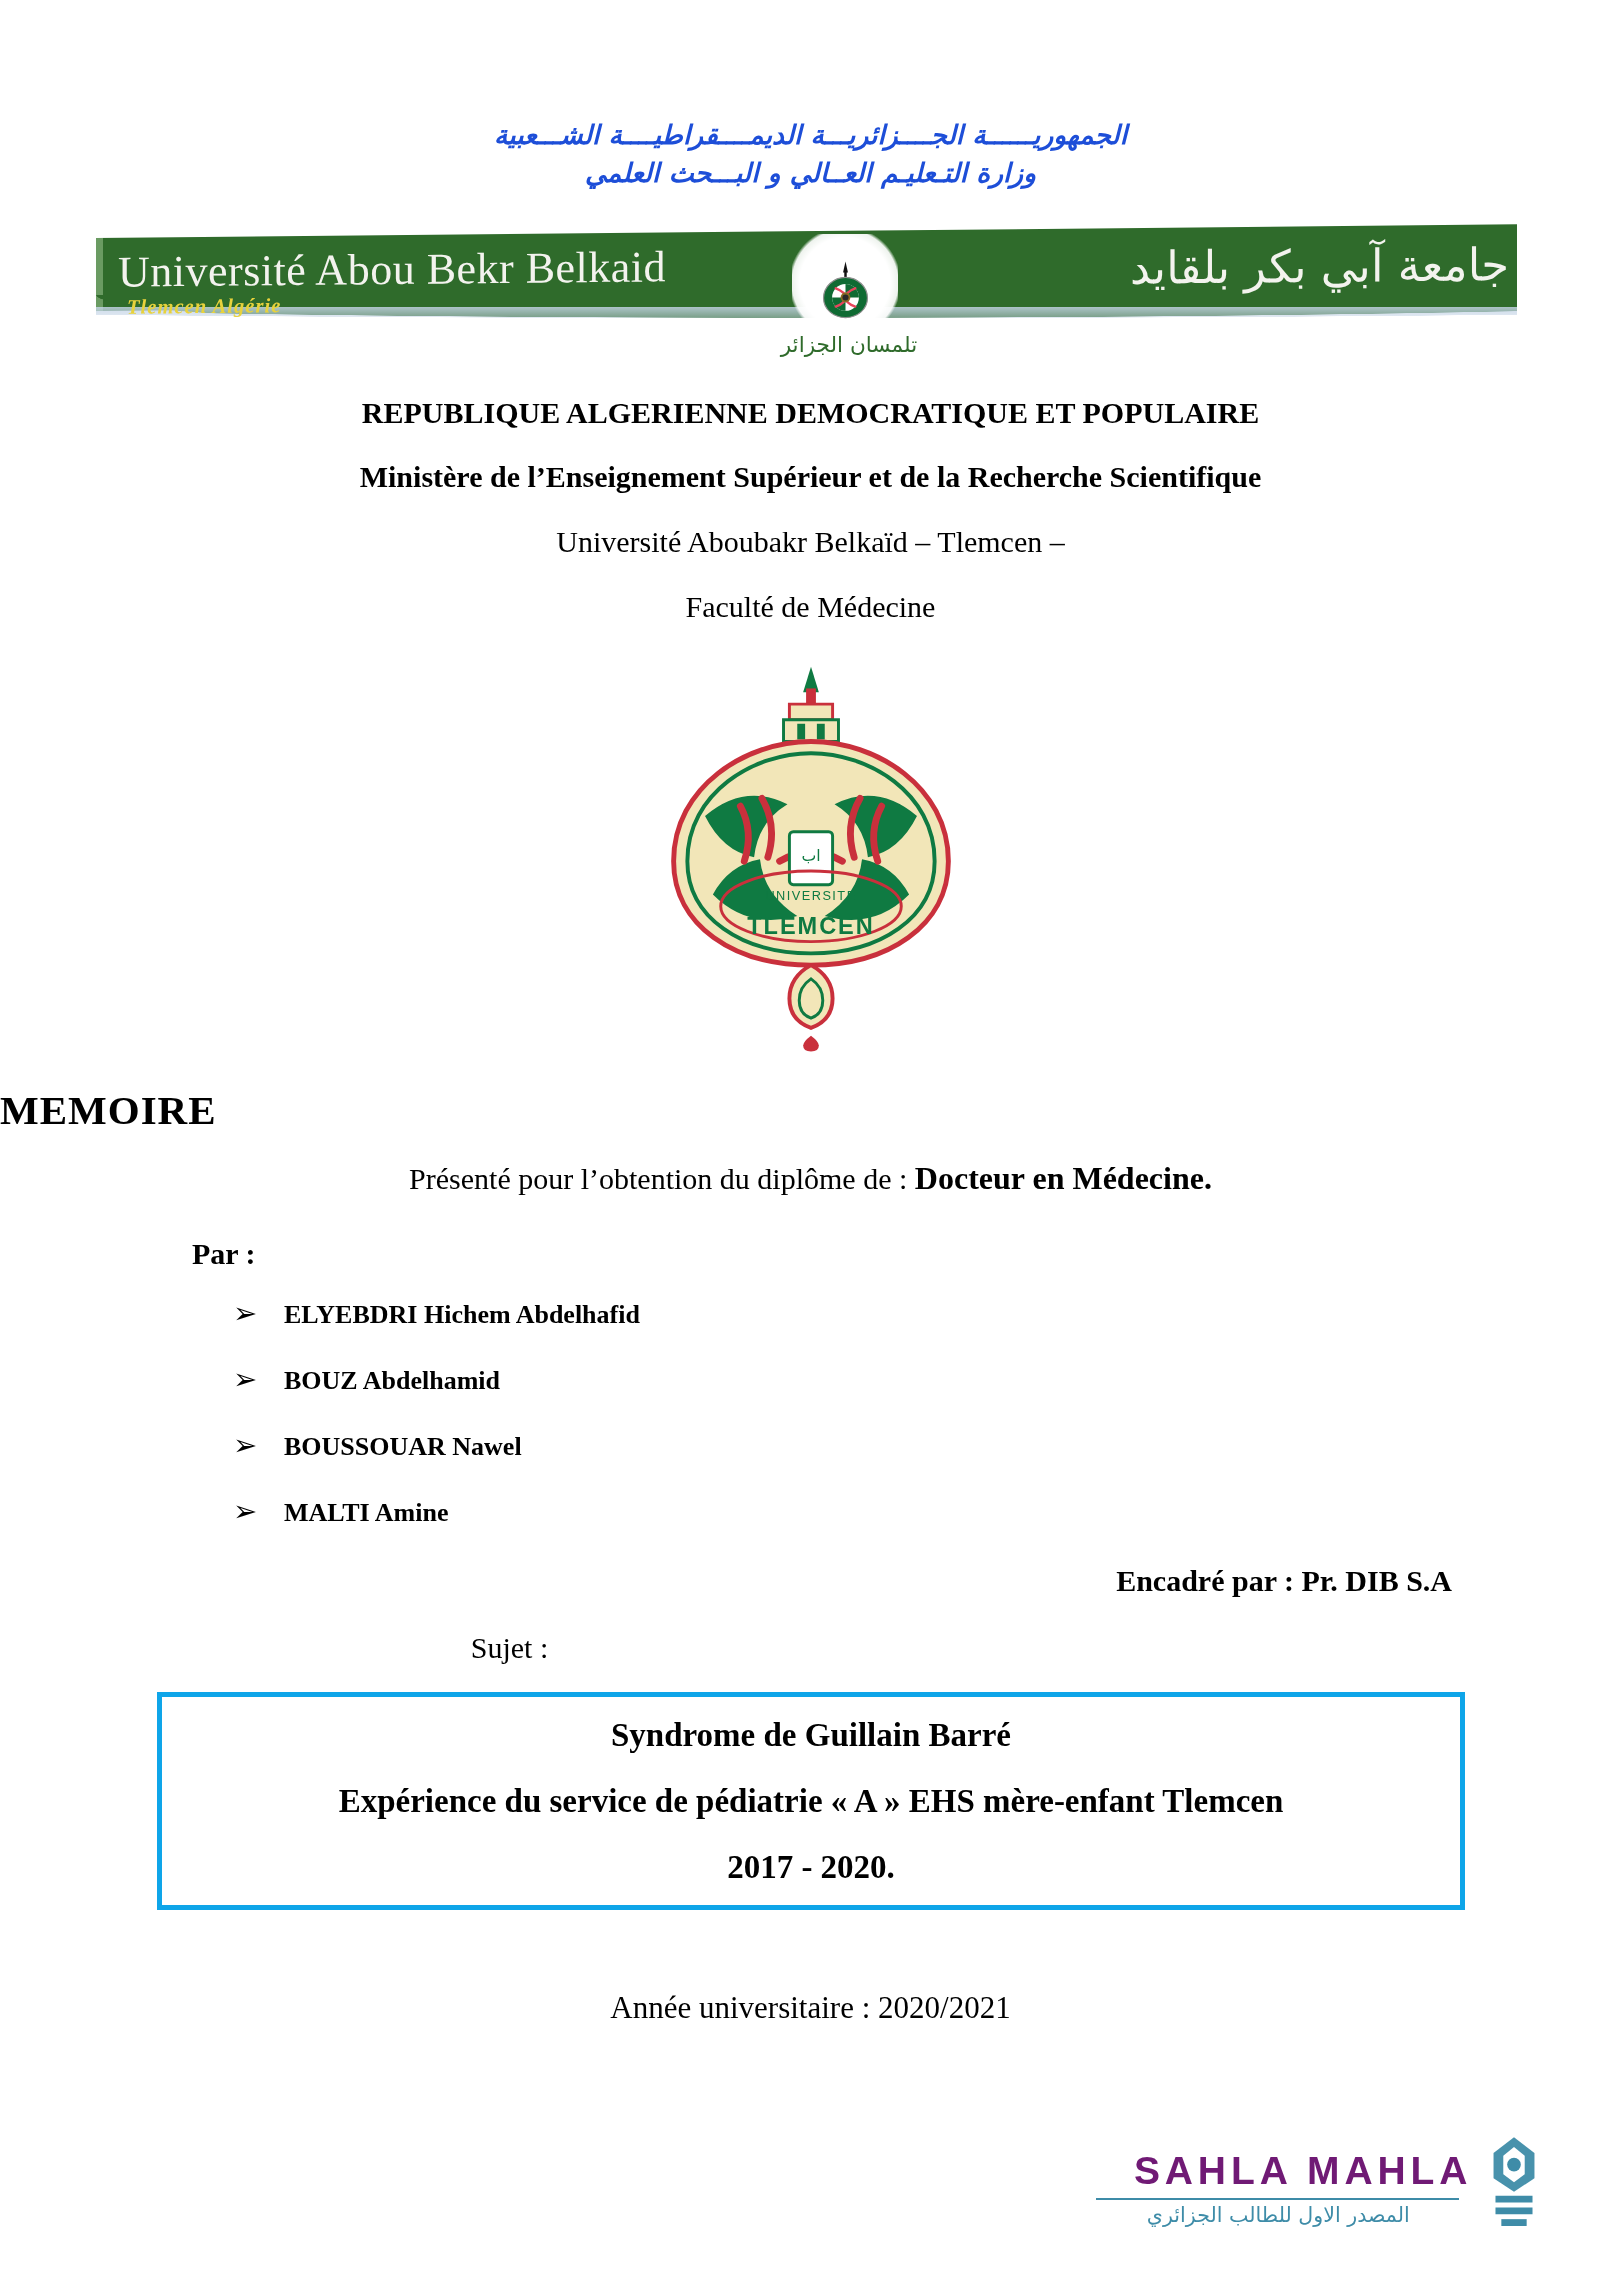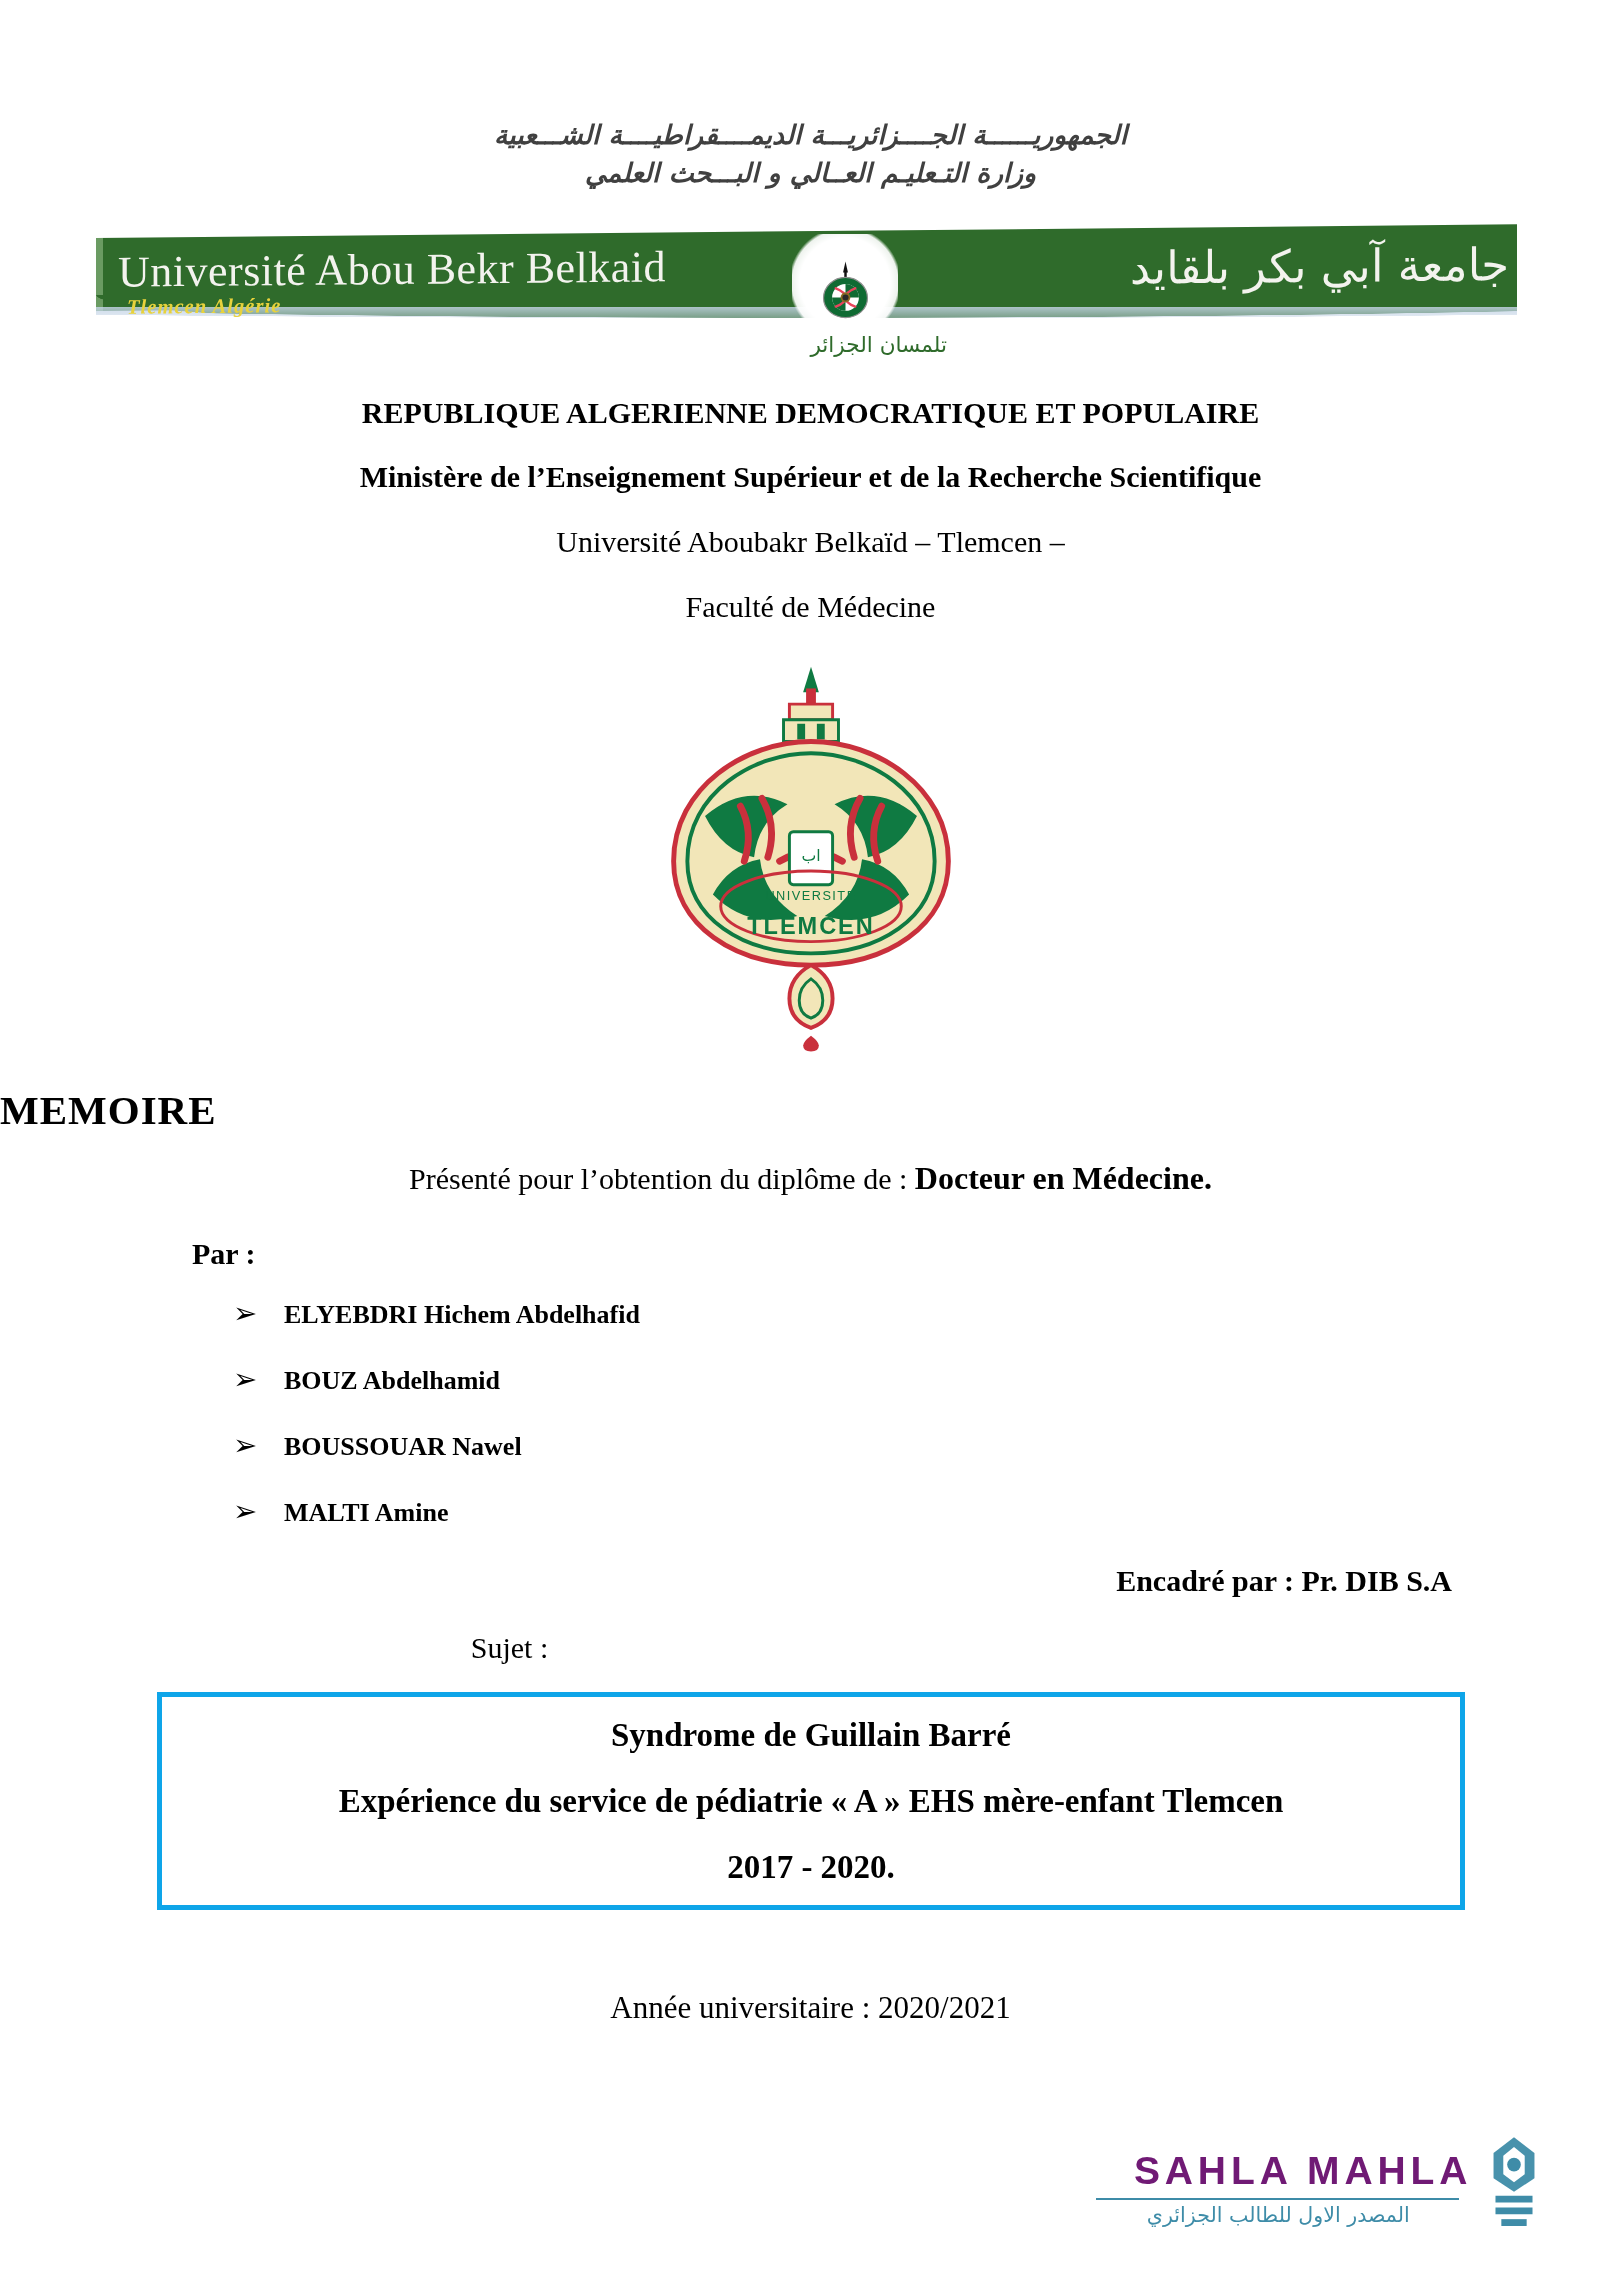--- a/index.html
+++ b/index.html
@@ -24,21 +24,21 @@
   .ministry-header {
     position: absolute;
     left: 0;
     top: 116px;
     width: 1621px;
     text-align: center;
     direction: rtl;
   }
   .ministry-line {
     font-family: "DejaVu Sans", sans-serif;
-    color: #404040;
+    color: #1d4ed8;
     font-weight: bold;
     font-style: italic;
     letter-spacing: 2px;
     line-height: 1.45;
     white-space: nowrap;
   }
   .ministry-line.l1 { font-size: 26.5px; }
   .ministry-line.l2 { font-size: 26.5px; letter-spacing: 3.9px; }
 
   
@@ -138,21 +138,21 @@
     position: absolute;
     left: 50%; top: 50%;
     width: 61px; height: 61px;
     margin: -28px 0 0 -30px;
   }
   .med-ar {
     position: absolute;
     left: 655px;
     top: 94px;
     width: 196px;
-    text-align: right;
+    text-align: center;
     font-family: "DejaVu Sans", sans-serif;
     font-size: 21.6px;
     color: #2f6b2b;
     direction: rtl;
     white-space: nowrap;
   }
 
   
   .fr-block {
     position: absolute;

